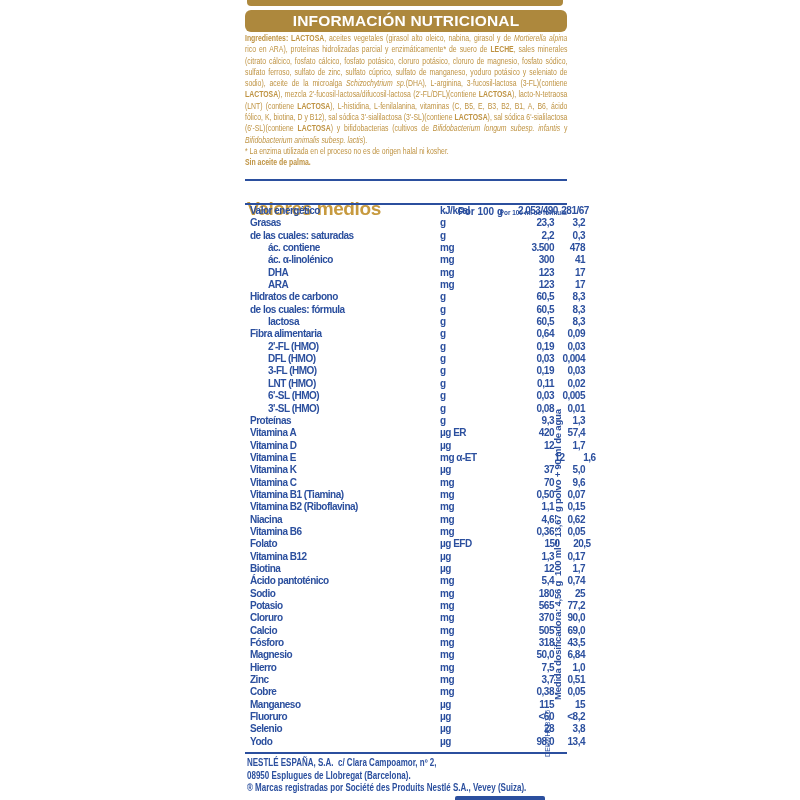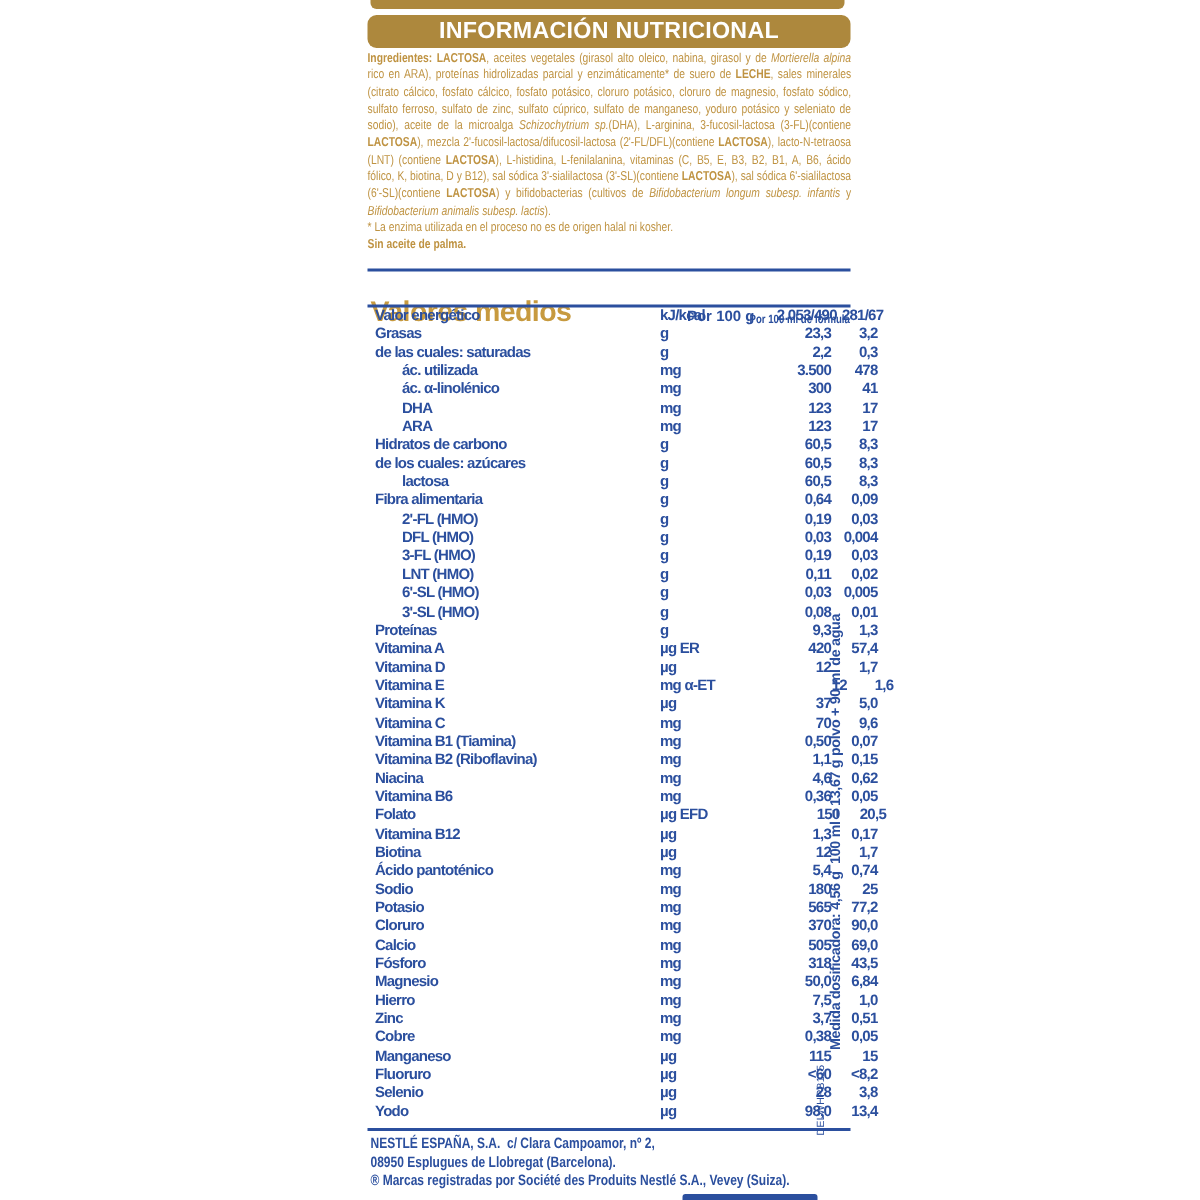--- a/index.html
+++ b/index.html
@@ -100,21 +100,21 @@
   </div>
 
   <div class="trow">
     <span class="c-name">de las cuales: saturadas</span>
     <span class="c-unit">g</span>
     <span class="c-v1">2,2</span>
     <span class="c-v2">0,3</span>
   </div>
 
   <div class="trow">
-    <span class="c-name ind">ác. utilizada</span>
+    <span class="c-name ind">ác. contiene</span>
     <span class="c-unit">mg</span>
     <span class="c-v1">3.500</span>
     <span class="c-v2">478</span>
   </div>
 
   <div class="trow">
     <span class="c-name ind">ác. α-linolénico</span>
     <span class="c-unit">mg</span>
     <span class="c-v1">300</span>
     <span class="c-v2">41</span>
@@ -135,21 +135,21 @@
   </div>
 
   <div class="trow">
     <span class="c-name">Hidratos de carbono</span>
     <span class="c-unit">g</span>
     <span class="c-v1">60,5</span>
     <span class="c-v2">8,3</span>
   </div>
 
   <div class="trow">
-    <span class="c-name">de los cuales: azúcares</span>
+    <span class="c-name">de los cuales: fórmula</span>
     <span class="c-unit">g</span>
     <span class="c-v1">60,5</span>
     <span class="c-v2">8,3</span>
   </div>
 
   <div class="trow">
     <span class="c-name ind">lactosa</span>
     <span class="c-unit">g</span>
     <span class="c-v1">60,5</span>
     <span class="c-v2">8,3</span>

